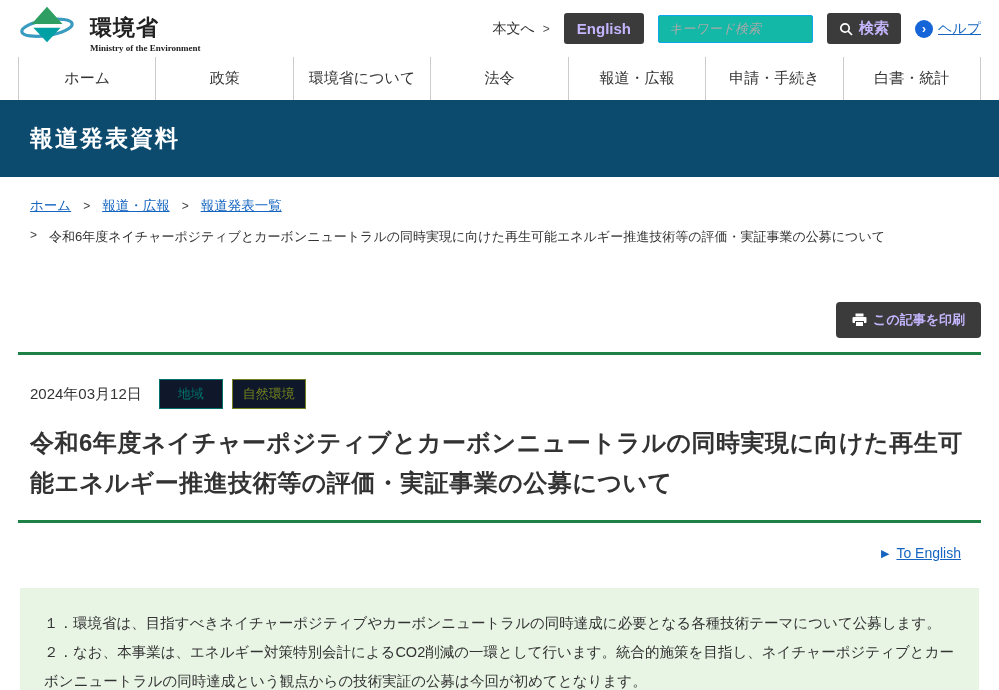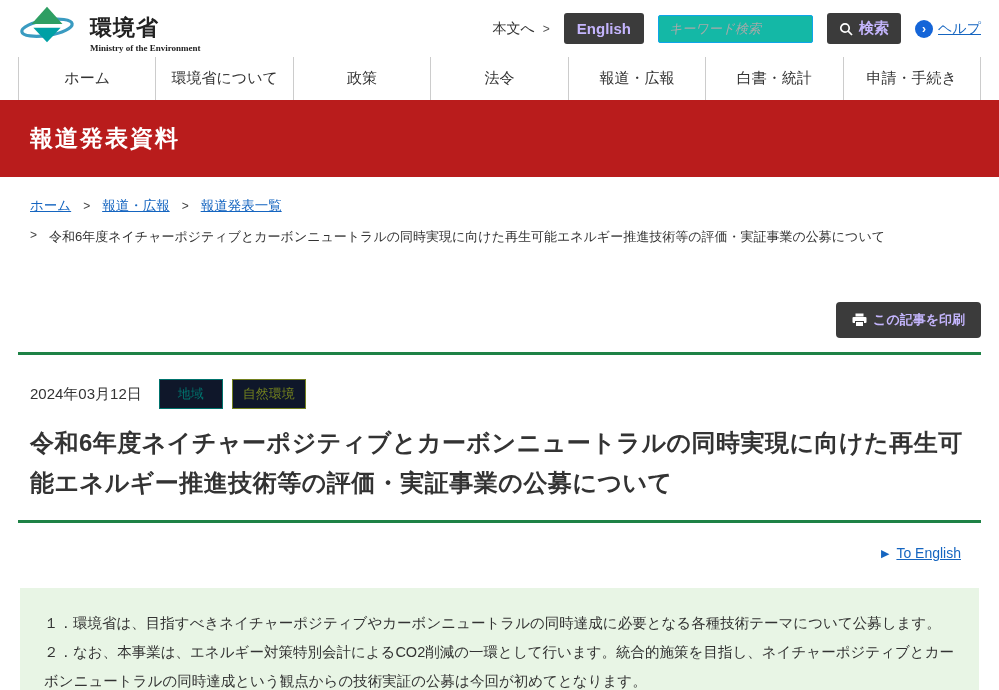--- a/index.html
+++ b/index.html
@@ -43,21 +43,21 @@
   .link-blue { color:#1565c0; text-decoration:underline; font-size:14px; }
   
   .global-nav { display:flex; height:43px; padding:0 18px; }
   .nav-item {
     flex:1; display:flex; align-items:center; justify-content:center;
     font-size:15px; color:#333; border-left:1px solid #ccc; cursor:pointer;
   }
   .nav-item:last-child { border-right:1px solid #ccc; }
   
   .page-banner {
-    height:77px; background:#b91c1c; display:flex; align-items:center;
+    height:77px; background:#0c4a6e; display:flex; align-items:center;
     padding-left:30px;
   }
   .page-banner-title { color:#fff; font-size:23px; font-weight:bold; letter-spacing:2px; }
   
   .breadcrumb { padding:20px 18px 0 30px; }
   .crumb-line { display:flex; align-items:center; gap:12px; font-size:13.5px; }
   .crumb-link { color:#1565c0; text-decoration:underline; cursor:pointer; }
   .crumb-sep { color:#444; font-size:12px; }
   .crumb-current-line { margin-top:13px; display:flex; gap:12px; font-size:13px; color:#333; }
   
@@ -126,26 +126,26 @@
     </button>
     <a class="help-link">
       <span class="help-circle">›</span>
       <span class="link-blue">ヘルプ</span>
     </a>
   </div>
 </header>
 
 <nav class="global-nav">
   <div class="nav-item">ホーム</div>
+  <div class="nav-item">政策</div>
   <div class="nav-item">環境省について</div>
-  <div class="nav-item">政策</div>
   <div class="nav-item">法令</div>
   <div class="nav-item">報道・広報</div>
+  <div class="nav-item">申請・手続き</div>
   <div class="nav-item">白書・統計</div>
-  <div class="nav-item">申請・手続き</div>
 </nav>
 
 <div class="page-banner">
   <h2 class="page-banner-title">報道発表資料</h2>
 </div>
 
 <div class="breadcrumb">
   <div class="crumb-line">
     <a class="crumb-link">ホーム</a>
     <span class="crumb-sep">&gt;</span>

